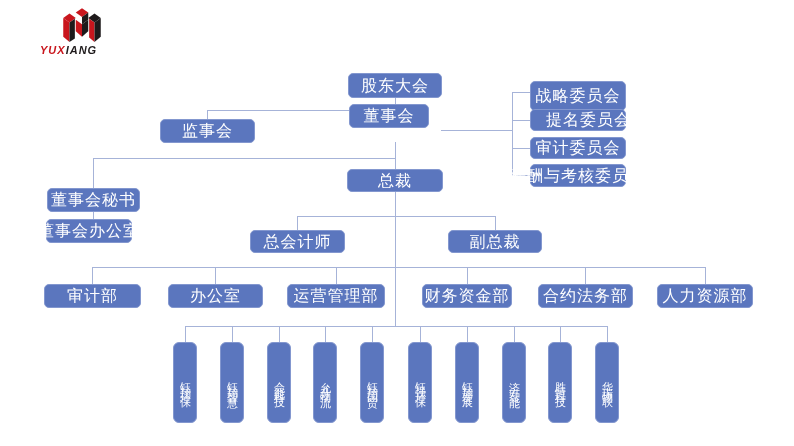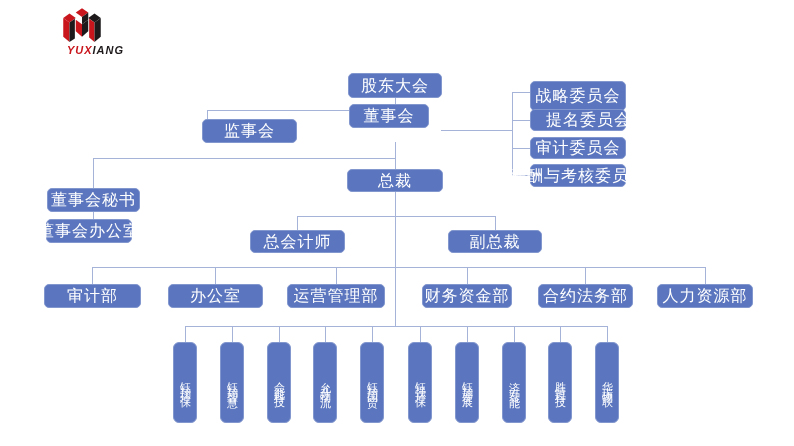--- a/index.html
+++ b/index.html
@@ -12,21 +12,21 @@
     background: var(--bg, #ffffff);
     overflow: hidden;
   }
 
   
   .logo {
     position: absolute;
     left: 40px;
     top: 8px;
     width: 84px;
-    text-align: right;
+    text-align: left;
   }
   .logo-mark { display: block; margin: 0 auto; }
   .logo-en {
     font-size: 11px;
     font-weight: bold;
     font-style: italic;
     letter-spacing: 1px;
     line-height: 12px;
     white-space: nowrap;
   }
@@ -129,21 +129,21 @@
       <line x1="372" y1="326" x2="372" y2="342" stroke="#a6b3d8" stroke-width="1"></line>
       <line x1="420" y1="326" x2="420" y2="342" stroke="#a6b3d8" stroke-width="1"></line>
       <line x1="467" y1="326" x2="467" y2="342" stroke="#a6b3d8" stroke-width="1"></line>
       <line x1="514" y1="326" x2="514" y2="342" stroke="#a6b3d8" stroke-width="1"></line>
       <line x1="560" y1="326" x2="560" y2="342" stroke="#a6b3d8" stroke-width="1"></line>
       <line x1="607" y1="326" x2="607" y2="342" stroke="#a6b3d8" stroke-width="1"></line>
     </svg>
 
   <div id="nodes">
       <div class="node" style="left: 348px; top: 73px; width: 94px; height: 25px;">股东大会</div>
-      <div class="node" style="left: 160px; top: 119px; width: 95px; height: 24px; margin-left: 42px;">监事会</div>
+      <div class="node" style="left: 160px; top: 119px; width: 95px; height: 24px;">监事会</div>
       <div class="node" style="left: 349px; top: 104px; width: 80px; height: 24px;">董事会</div>
       <div class="node" style="left: 530px; top: 81px; width: 96px; height: 30px;">战略委员会</div>
       <div class="node" style="left: 530px; top: 109px; width: 96px; height: 22px; padding-left: 21px;">提名委员会</div>
       <div class="node" style="left: 530px; top: 137px; width: 96px; height: 22px;">审计委员会</div>
       <div class="node" style="left: 530px; top: 164px; width: 96px; height: 23px;">薪酬与考核委员会</div>
       <div class="node" style="left: 347px; top: 169px; width: 96px; height: 23px;">总裁</div>
       <div class="node" style="left: 47px; top: 188px; width: 93px; height: 24px;">董事会秘书</div>
       <div class="node" style="left: 46px; top: 219px; width: 86px; height: 24px;">董事会办公室</div>
       <div class="node" style="left: 250px; top: 230px; width: 95px; height: 23px;">总会计师</div>
       <div class="node" style="left: 448px; top: 230px; width: 94px; height: 23px;">副总裁</div>

